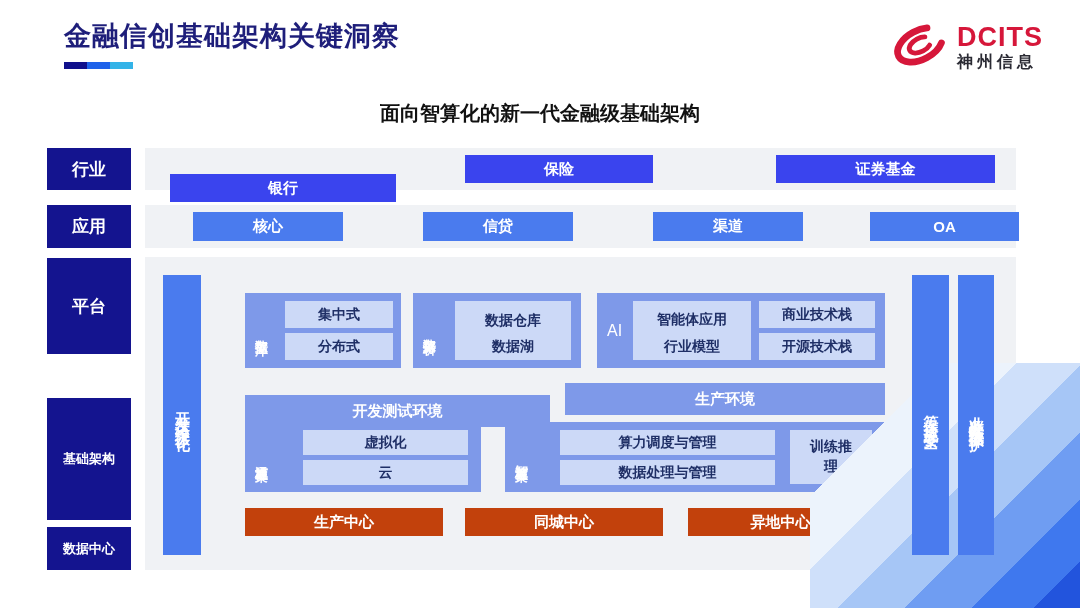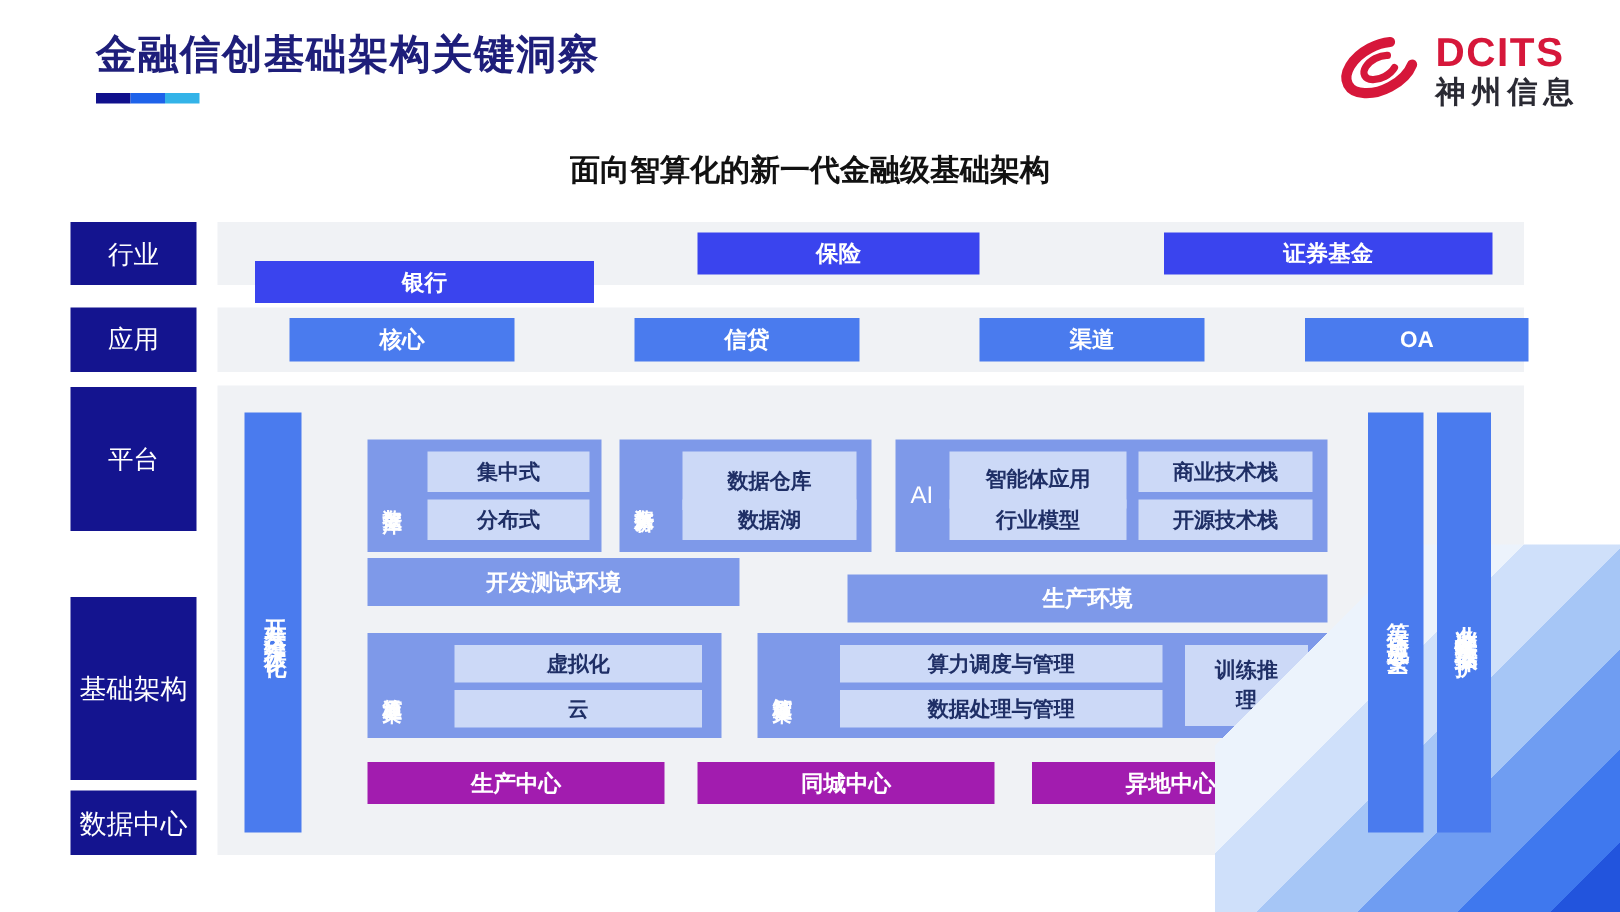--- a/index.html
+++ b/index.html
@@ -9,36 +9,36 @@
   .fc{display:flex;align-items:center;justify-content:center;}
 
   
   .title{left:64px;top:18px;font-size:27px;font-weight:bold;color:#1e1e7a;letter-spacing:1px;}
   .underline{left:64px;top:62px;display:flex;height:7px;}
   .underline span{width:23px;height:7px;display:block;}
   .u1{background:#10108c}.u2{background:#1e62ea}.u3{background:#33b3e8}
   .logo{left:891px;top:12px;width:170px;height:70px;display:flex;align-items:center;gap:8px;}
   .logo-text{display:flex;flex-direction:column;line-height:1.1;}
   .logo-brand{font-size:27px;font-weight:bold;color:#d6173a;letter-spacing:1px;}
-  .logo-company{font-size:20px;font-weight:bold;color:#2a2a33;letter-spacing:4px;}
+  .logo-company{font-size:16px;font-weight:bold;color:#2a2a33;letter-spacing:4px;}
 
   .subtitle{left:0;top:100px;width:1080px;text-align:center;
             font-size:20px;font-weight:bold;color:#111;}
 
   
-  .side{left:47px;width:84px;background:#14148f;color:#fff;font-weight:normal;font-size:17px;}
-  .side.small{font-size:18px;}
+  .side{left:47px;width:84px;background:#14148f;color:#fff;font-weight:bold;font-size:17px;}
+  .side.small{font-size:13px;}
 
   
   .strip{left:145px;width:871px;background:#f0f2f5;}
 
   
   .btn-industry{background:#3a44ee;color:#fff;font-weight:bold;font-size:15px;height:28px;}
   .btn-app{background:#4a7bee;color:#fff;font-weight:bold;font-size:15px;height:29px;margin-left:25px;}
-  .btn-center{background:#a21caf;color:#fff;font-weight:bold;font-size:15px;height:28px;text-align:right;}
+  .btn-center{background:#c2410c;color:#fff;font-weight:bold;font-size:15px;height:28px;text-align:right;}
 
   
   .vbar{background:#4a7bee;color:#fff;font-weight:bold;font-size:15px;
         writing-mode:vertical-rl;text-orientation:upright;letter-spacing:4px;}
   .vbar.tall-text{letter-spacing:2px;}
 
   
   .group{background:#7e99e9;}
   .gl{position:absolute;color:#fff;font-weight:bold;font-size:13px;
       writing-mode:vertical-rl;text-orientation:upright;line-height:1;
@@ -128,21 +128,21 @@
   </div>
 
   <div class="abs group" style="left:597px;top:293px;width:288px;height:75px;">
     <span class="gl-h">AI</span>
     <div class="abs fc inner" style="left:36px;top:8px;width:118px;height:38px;">智能体应用</div>
     <div class="abs fc inner" style="left:162px;top:8px;width:116px;height:27px;">商业技术栈</div>
     <div class="abs fc inner" style="left:36px;top:40px;width:118px;height:27px;">行业模型</div>
     <div class="abs fc inner" style="left:162px;top:40px;width:116px;height:27px;">开源技术栈</div>
   </div>
 
-  <div class="abs fc envbar" style="left:245px;top:372px;width:248px;">开发测试环境</div>
+  <div class="abs fc envbar" style="left:245px;top:395px;width:305px;">开发测试环境</div>
   <div class="abs fc envbar" style="left:565px;top:383px;width:320px;">生产环境</div>
 
   <div class="abs group" style="left:245px;top:422px;width:236px;height:70px;padding-left:48px;">
     <span class="gl">通算框架</span>
     <div class="abs fc inner" style="left:58px;top:8px;right:13px;height:25px;">虚拟化</div>
     <div class="abs fc inner" style="left:58px;top:38px;right:13px;height:25px;">云</div>
   </div>
 
   <div class="abs group" style="left:505px;top:422px;width:380px;height:70px;">
     <span class="gl">智算框架</span>

